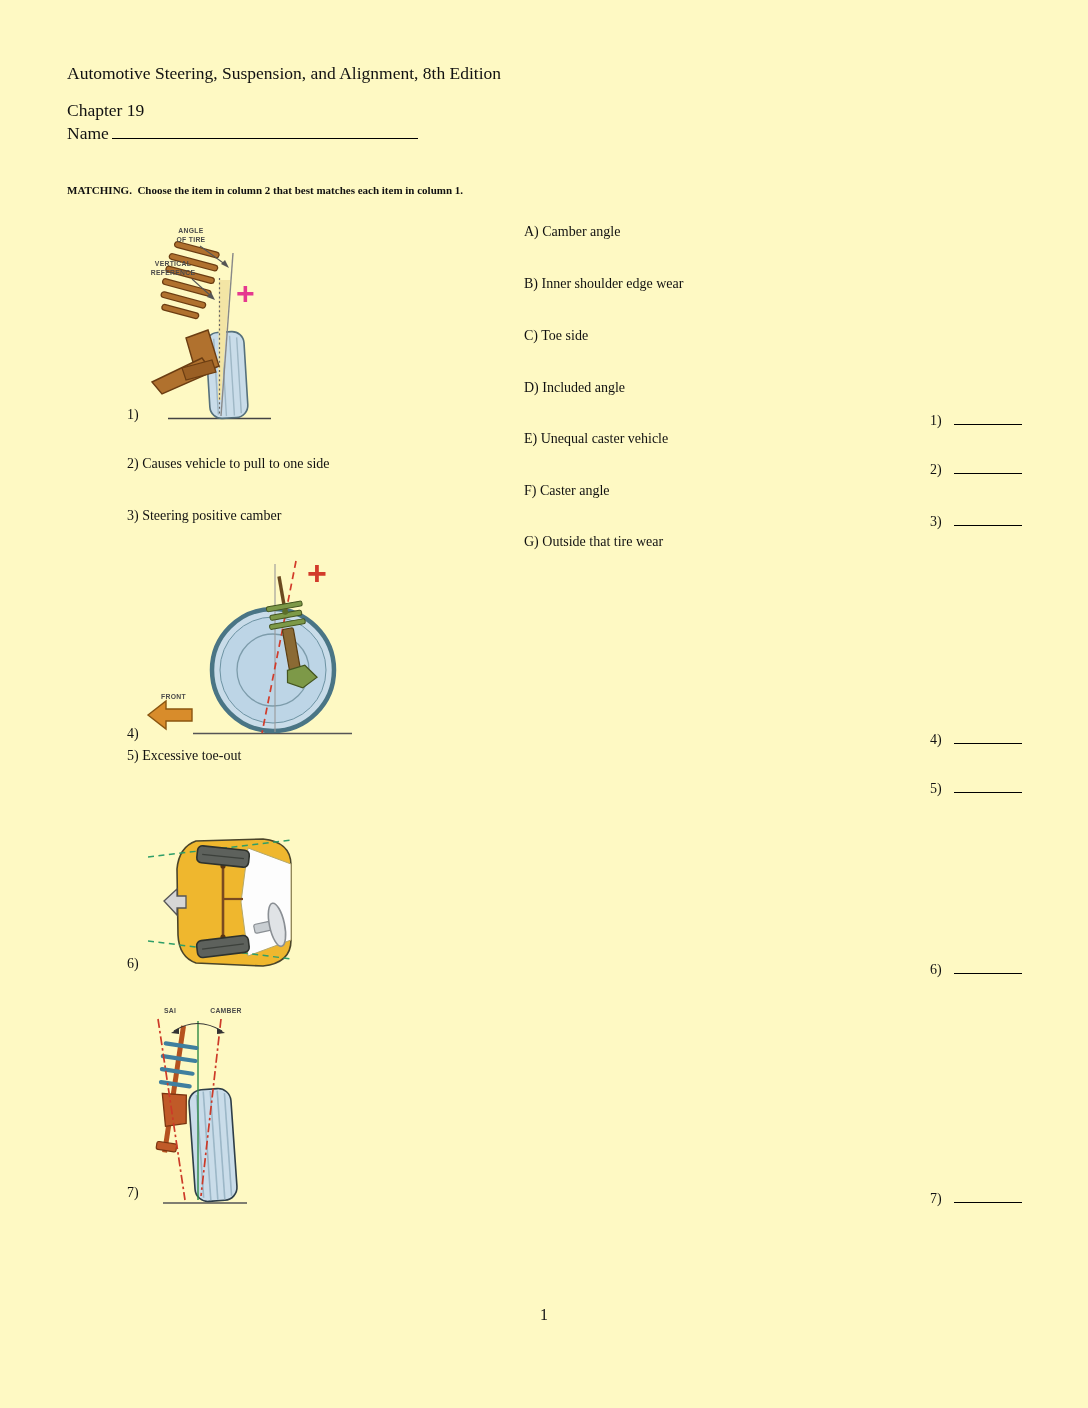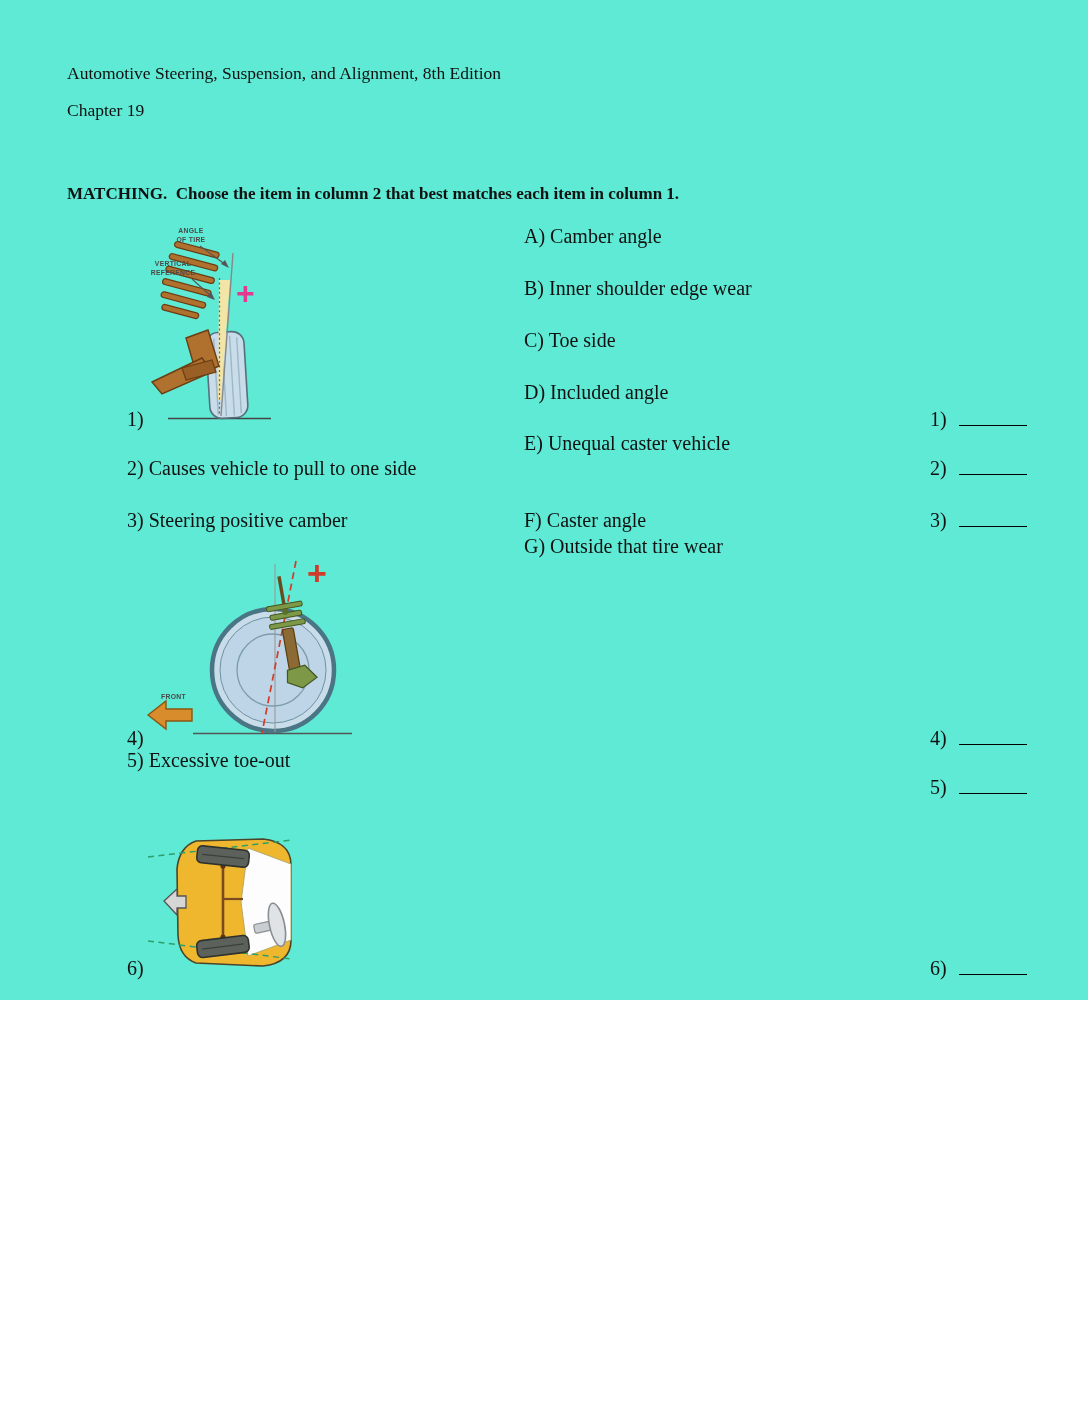--- a/index.html
+++ b/index.html
@@ -1,29 +1,29 @@
 <!DOCTYPE html>
 <html><head>
 <meta charset="utf-8">
 <style>
   html,body{margin:0;padding:0;background:#fff;}
-  .page{position:relative;width:1088px;height:1000px;background:#5eead4;
+  .page{position:relative;width:1088px;height:1408px;background:#fef9c3;
         font-family:"Liberation Serif","DejaVu Serif",serif;color:#111;overflow:hidden;}
   .abs{position:absolute;}
-  .txt{font-size:20px;line-height:1.2;white-space:nowrap;}
+  .txt{font-size:14px;line-height:1.2;white-space:nowrap;}
   .hdr{font-size:17.5px;}
   .bold{font-weight:bold;}
   .pos-title{left:67px;top:63px;}
   .pos-chapter{left:67px;top:84px;margin-top:16px;}
   .name-row{left:67px;top:120px;}
   .name-blank{display:inline-block;width:306px;height:18px;border-bottom:1.5px solid #000;margin-left:3px;}
-  .matching{left:67px;top:184px;font-size:17px;}
+  .matching{left:67px;top:184px;font-size:11px;}
   .opt{left:524px;}
   .opt-a{top:224px}.opt-b{top:276px}.opt-c{top:328px}.opt-d{top:380px}
-  .opt-e{top:431px}.opt-f{top:508px}.opt-g{top:534px}
+  .opt-e{top:431px}.opt-f{top:483px}.opt-g{top:534px}
   .item{left:127px;}
   .item-1{top:407px}.item-2{top:456px}.item-3{top:508px}.item-4{top:726px}
   .item-5{top:748px}.item-6{top:956px}.item-7{top:1185px}
   .ans{left:930px;}
   .ans-1{top:407px}.ans-2{top:456px}.ans-3{top:508px}.ans-4{top:726px}
   .ans-5{top:775px}.ans-6{top:956px}.ans-7{top:1185px}
   .ans-blank{display:inline-block;width:68px;height:17px;border-bottom:1.7px solid #000;margin-left:12px;}
   .fig1{left:140px;top:220px;}
   .fig4{left:145px;top:552px;}
   .fig6{left:148px;top:835px;}
@@ -33,20 +33,23 @@
             font-weight:bold;fill:#4a4a4a;letter-spacing:.3px;}
 </style>
 </head>
 <body>
 
 <div class="page">
 
   <div class="abs txt hdr pos-title">Automotive Steering, Suspension, and Alignment, 8th Edition</div>
   <div class="abs txt hdr pos-chapter">Chapter 19</div>
 
+  <div class="abs txt hdr name-row">
+    <span>Name</span><span class="name-blank"></span>
+  </div>
 
   <div class="abs txt bold matching">MATCHING.&nbsp; Choose the item in column 2 that best matches each item in column 1.</div>
 
   <div class="abs txt opt opt-a"><span>A)</span> <span>Camber angle</span></div>
   <div class="abs txt opt opt-b"><span>B)</span> <span>Inner shoulder edge wear</span></div>
   <div class="abs txt opt opt-c"><span>C)</span> <span>Toe side</span></div>
   <div class="abs txt opt opt-d"><span>D)</span> <span>Included angle</span></div>
   <div class="abs txt opt opt-e"><span>E)</span> <span>Unequal caster vehicle</span></div>
   <div class="abs txt opt opt-f"><span>F)</span> <span>Caster angle</span></div>
   <div class="abs txt opt opt-g"><span>G)</span> <span>Outside that tire wear</span></div>

